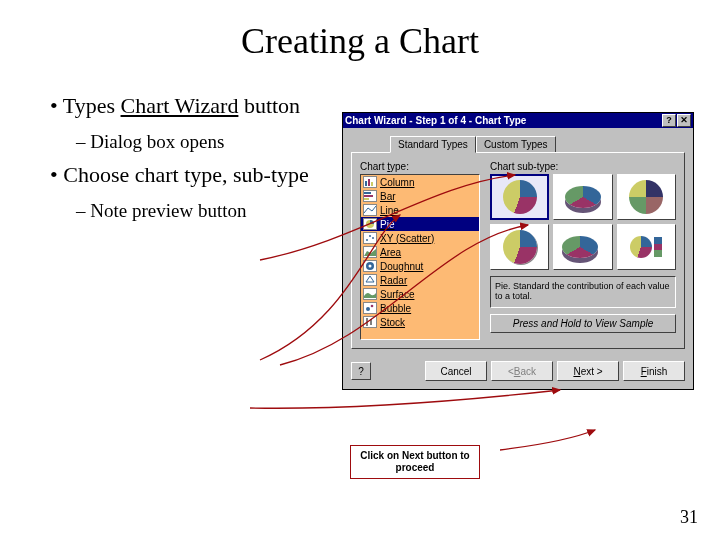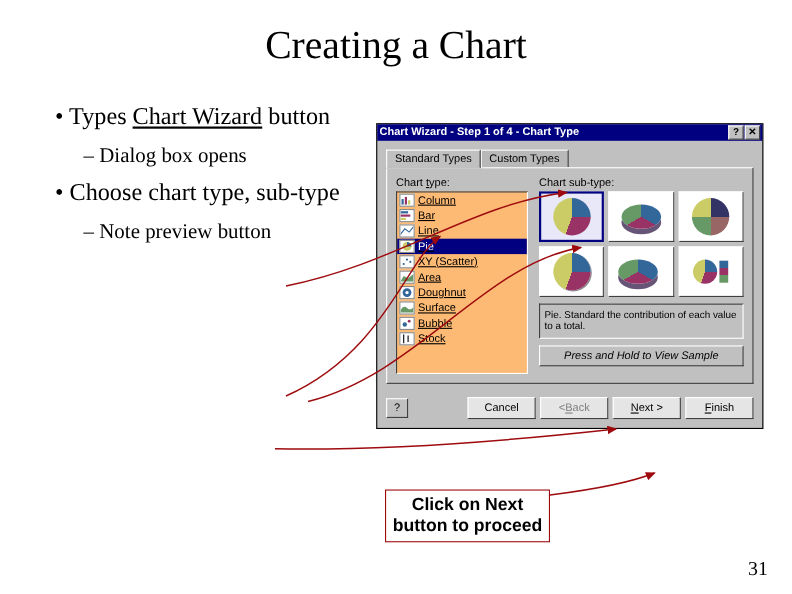--- a/index.html
+++ b/index.html
@@ -13,21 +13,21 @@
   .b1 { padding-left: 20px; text-indent: -20px; }
   .sub { font-size: 19px; padding-left: 44px; text-indent: -18px; margin-top: 4px; margin-bottom: 8px; }
   .sub::before { content: "–  "; }
   .underline { text-decoration: underline; }
 
   .dialog { position: absolute; left: 342px; top: 112px; width: 352px; border: 1px solid #000; background: #c0c0c0; font-family: "Tahoma", "Arial", sans-serif; font-size: 10px; }
   .titlebar { background: #000080; color: #fff; height: 15px; display: flex; align-items: center; padding: 0 2px; font-weight: bold; font-size: 10px; }
   .titlebar .spacer { flex: 1; }
   .tb-btn { width: 14px; height: 13px; background: #c0c0c0; border: 1px solid; border-color: #fff #404040 #404040 #fff; margin-left: 1px; color: #000; font-size: 9px; display: flex; align-items: center; justify-content: center; line-height: 1; }
   .dialog-body { padding: 8px 8px 6px 8px; }
-  .tabs { display: flex; margin-bottom: -1px; }
+  .tabs { display: flex; margin-bottom: -1px; margin-left: 39px; }
   .tab { border: 1px solid; border-color: #fff #404040 transparent #fff; padding: 2px 7px; background: #c0c0c0; font-size: 10px; position: relative; z-index: 2; border-bottom: 1px solid #c0c0c0; }
   .tab.inactive { border-bottom: 1px solid #404040; z-index: 0; background: #b8b8b8; }
   .tabpanel { border: 1px solid; border-color: #fff #404040 #404040 #fff; padding: 8px; background: #c0c0c0; position: relative; z-index: 1; }
   .cols { display: flex; gap: 10px; }
   .col-l { width: 120px; }
   .col-r { flex: 1; }
   .lbl { font-size: 10px; margin-bottom: 2px; }
   .lbl .ul { text-decoration: underline; }
   .listbox { border: 1px solid; border-color: #404040 #fff #fff #404040; background: #fdba74; height: 166px; overflow: hidden; text-decoration: underline; }
   .list-item { display: flex; align-items: center; padding: 1px 2px; font-size: 10px; gap: 3px; }
@@ -37,21 +37,21 @@
   .subtype { height: 46px; border: 1px solid; border-color: #fff #404040 #404040 #fff; background: #fff; display: flex; align-items: center; justify-content: center; }
   .subtype.sel { border: 2px solid #000080; background: #e8e8f8; }
   .desc-box { margin-top: 6px; border: 1px solid; border-color: #404040 #fff #fff #404040; background: #c0c0c0; padding: 4px; font-size: 9px; height: 32px; }
   .preview-btn { margin-top: 6px; width: 100%; border: 1px solid; border-color: #fff #404040 #404040 #fff; background: #c0c0c0; padding: 3px; font-size: 10px; text-align: center; font-style: italic; }
   .dlg-buttons { display: flex; justify-content: flex-end; gap: 4px; padding: 6px 8px 8px 8px; align-items: center; }
   .dlg-buttons .help { margin-right: auto; width: 20px; height: 18px; border: 1px solid; border-color: #fff #404040 #404040 #fff; display: flex; align-items: center; justify-content: center; font-size: 10px; }
   .nav-btn { min-width: 62px; height: 20px; border: 1px solid; border-color: #fff #404040 #404040 #fff; background: #e5e5e5; font-size: 10px; display: flex; align-items: center; justify-content: center; }
   .nav-btn.disabled { color: #808080; }
   .nav-btn .ul { text-decoration: underline; }
 
-  .callout { position: absolute; left: 350px; top: 445px; width: 150px; background: #fff; border: 1px solid #9e0b0e; padding: 4px 6px; font-family: "Tahoma", sans-serif; font-size: 16px; font-weight: bold; text-align: center; color: #000; line-height: 1.2; z-index: 10; }
+  .callout { position: absolute; left: 350px; top: 445px; width: 130px; background: #fff; border: 1px solid #9e0b0e; padding: 4px 6px; font-family: "Tahoma", sans-serif; font-size: 10px; font-weight: bold; text-align: center; color: #000; line-height: 1.2; z-index: 10; }
   .page-num { position: absolute; right: 22px; bottom: 12px; font-size: 18px; }
 
   svg.arrows { position: absolute; left: 0; top: 0; width: 720px; height: 540px; pointer-events: none; z-index: 5; }
 
   
   .pie { width: 34px; height: 34px; border-radius: 50%; background: conic-gradient(#336699 0 90deg, #993366 90deg 200deg, #cccc66 200deg 360deg); }
   .pie.split { box-shadow: 1px 1px 0 #888; }
   .pie3d { width: 36px; height: 22px; border-radius: 50%; background: conic-gradient(#336699 0 120deg, #993366 120deg 240deg, #669966 240deg 360deg); box-shadow: 0 5px 0 #657; }
   .mini-ico svg { width: 12px; height: 10px; }
 </style>
@@ -146,20 +146,28 @@
                 <span>Area</span>
               </div>
               <div class="list-item">
                 <span class="ico mini-ico">
                   <svg viewBox="0 0 12 10">
                     <circle cx="6" cy="5" r="4" fill="#369"></circle>
                     <circle cx="6" cy="5" r="1.5" fill="#fff"></circle>
                   </svg>
                 </span>
                 <span>Doughnut</span>
+              </div>
+              <div class="list-item">
+                <span class="ico mini-ico">
+                  <svg viewBox="0 0 12 10">
+                    <path d="M6,1 L10,7 L2,7 Z" stroke="#369" fill="none"></path>
+                  </svg>
+                </span>
+                <span>Radar</span>
               </div>
               <div class="list-item">
                 <span class="ico mini-ico">
                   <svg viewBox="0 0 12 10">
                     <path d="M0,7 Q3,2 6,5 T12,4 L12,9 L0,9 Z" fill="#696"></path>
                   </svg>
                 </span>
                 <span>Surface</span>
               </div>
               <div class="list-item">

